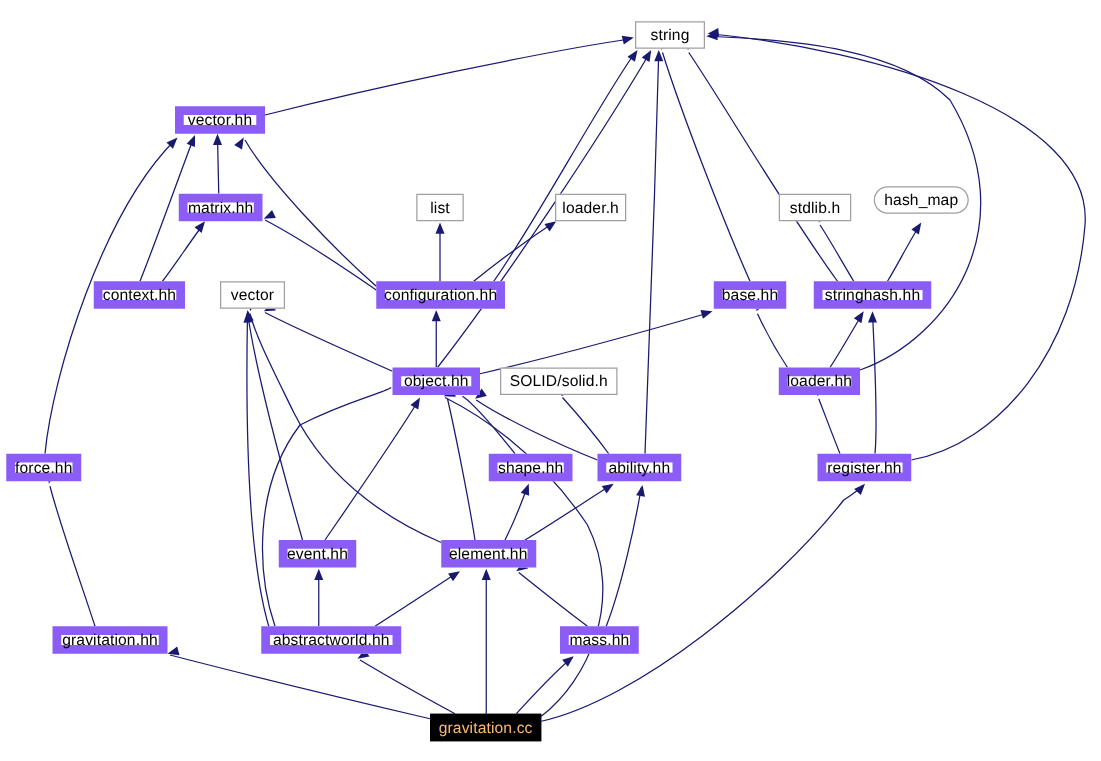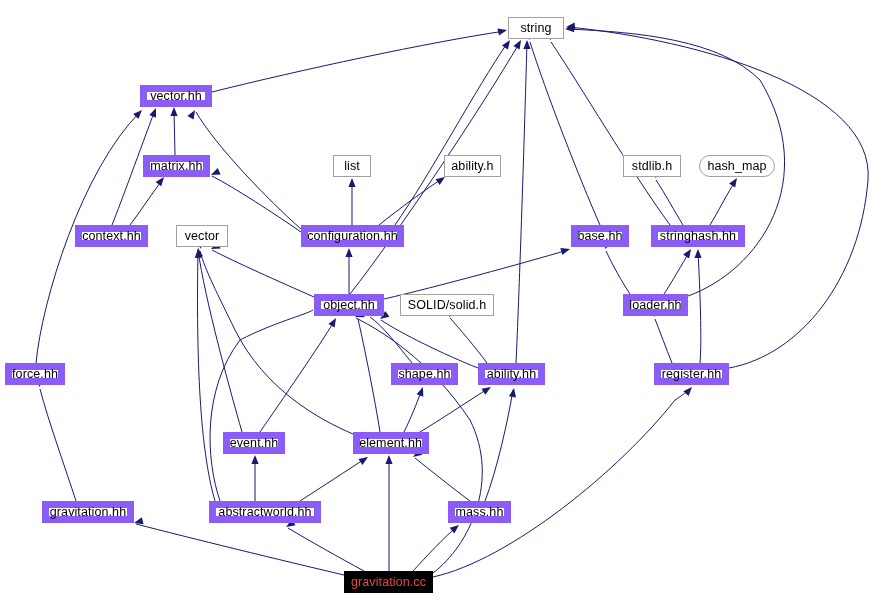--- a/index.html
+++ b/index.html
@@ -3,21 +3,21 @@
 <meta charset="utf-8">
 <style>
   html,body{margin:0;padding:0;background:#ffffff;}
   body{width:881px;height:609px;overflow:hidden;font-family:"Liberation Sans",sans-serif;}
   #graph{position:relative;width:881px;height:609px;background:#fff;}
   svg{position:absolute;left:0;top:0;width:881px;height:609px;}
   .node{position:absolute;box-sizing:border-box;display:flex;align-items:center;justify-content:center;
         font-family:"Liberation Sans",sans-serif;font-size:12.5px;color:#000;background:#fff;
         border:7px solid #8b5cf6;white-space:nowrap;letter-spacing:0.1px;}
   .node.sys{border:1px solid #a0a0a0;}
-  .node.root{background:#000000;color:#ef4444;border:1px solid #000000;}
+  .node.root{background:#000000;color:#fdba74;border:1px solid #000000;}
 </style>
 </head>
 <body>
 
 <div id="graph">
   <svg id="edges" viewBox="0 0 881 609">
       <path d="M212,92 C300,70 430,42 505,31" fill="none" stroke="#191970" stroke-width="1"></path>
       <polygon points="0,0 -9,3.6 -9,-3.6" fill="#191970" transform="translate(507,30) rotate(-13)"></polygon>
       <path d="M175,155 L174,109" fill="none" stroke="#191970" stroke-width="1"></path>
       <polygon points="0,0 -9,3.6 -9,-3.6" fill="#191970" transform="translate(174,107) rotate(-90)"></polygon>
@@ -119,26 +119,26 @@
       <div class="node" style="left: 140px; top: 85px; width: 72px; height: 22px;">
         <span>vector.hh</span>
       </div>
       <div class="node" style="left: 143px; top: 155px; width: 67px; height: 22px;">
         <span>matrix.hh</span>
       </div>
       <div class="node sys" style="left: 333px; top: 155px; width: 38px; height: 22px;">
         <span>list</span>
       </div>
       <div class="node sys" style="left: 444px; top: 155px; width: 57px; height: 22px;">
-        <span>ability.h</span>
+        <span>loader.h</span>
       </div>
       <div class="node sys" style="left: 623px; top: 155px; width: 58px; height: 22px;">
         <span>stdlib.h</span>
       </div>
-      <div class="node sys" style="left: 699px; top: 155px; width: 76px; height: 22px; border-radius: 11px;">
+      <div class="node sys" style="left: 699px; top: 149px; width: 76px; height: 22px; border-radius: 11px;">
         <span>hash_map</span>
       </div>
       <div class="node" style="left: 75px; top: 225px; width: 73px; height: 22px;">
         <span>context.hh</span>
       </div>
       <div class="node sys" style="left: 176px; top: 225px; width: 52px; height: 22px;">
         <span>vector</span>
       </div>
       <div class="node" style="left: 301px; top: 225px; width: 103px; height: 22px;">
         <span>configuration.hh</span>

